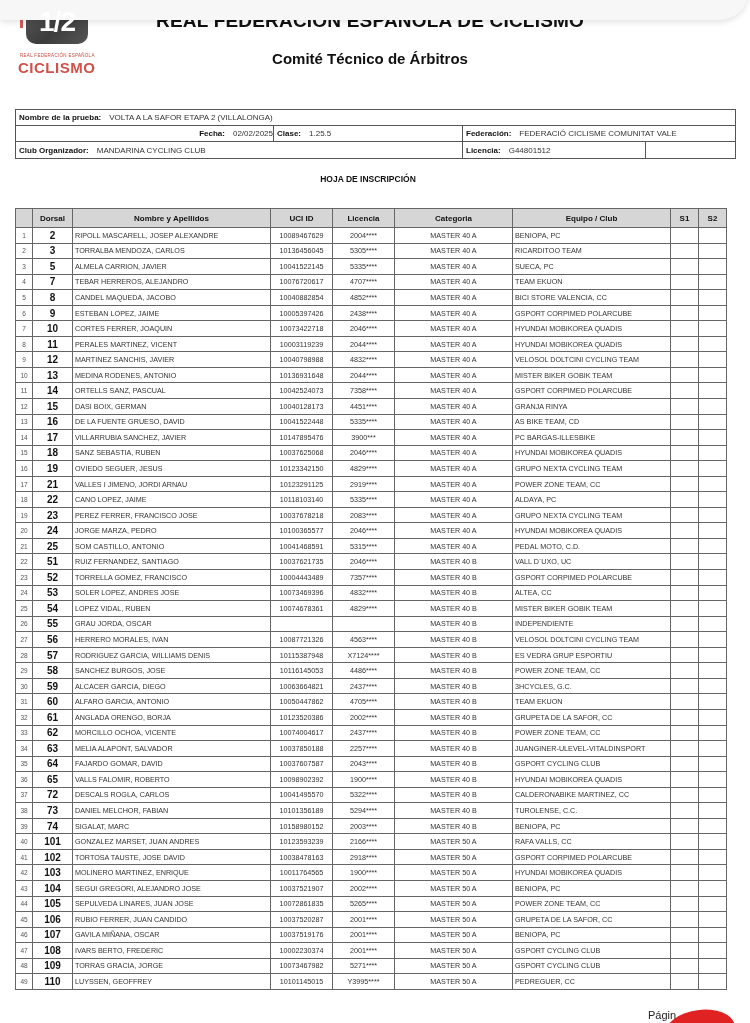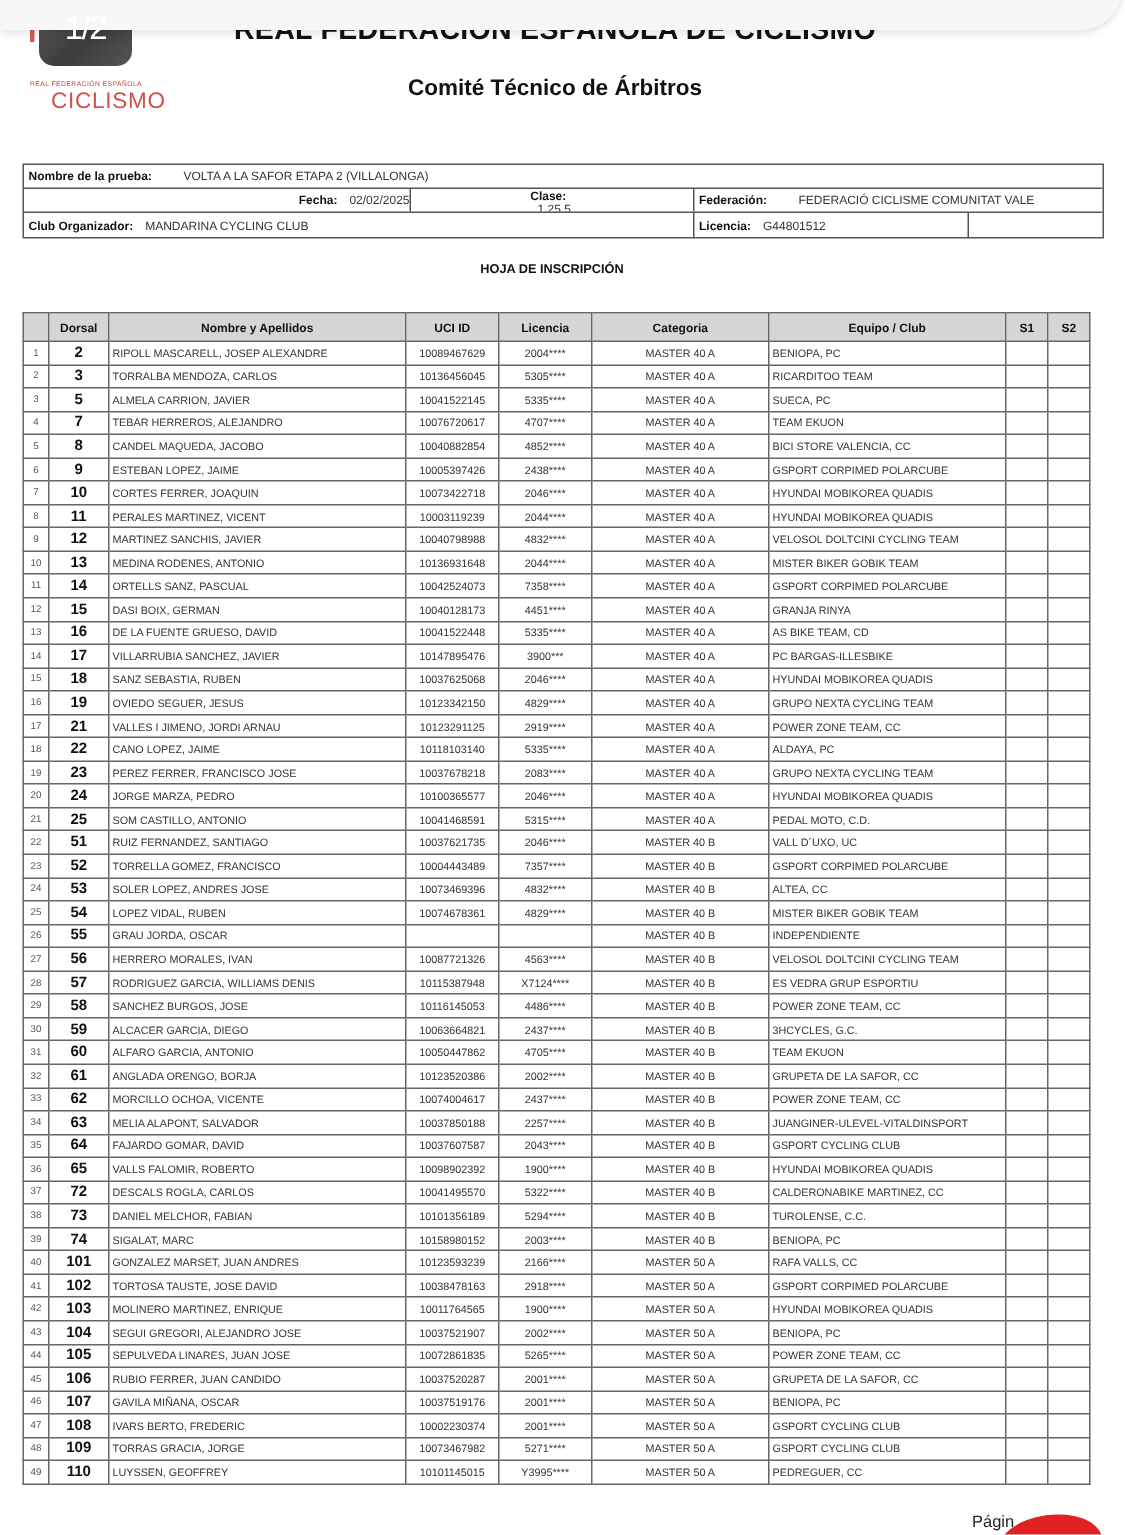--- a/index.html
+++ b/index.html
@@ -19,47 +19,47 @@
     position: absolute; left: 8px; top: 0; width: 62px; height: 44px;
     background: linear-gradient(135deg, #5b5b5b 0%, #3c3c3c 55%, #555 100%);
     border-radius: 0 0 10px 10px;
   }
   .logo-mark::before {
     content: ""; position: absolute; left: -6px; top: 6px; width: 18px; height: 22px;
     border-left: 3px solid #c9352b; border-radius: 10px 0 0 0; opacity: .8;
   }
   .page-counter {
     position: absolute; left: 10px; top: 6px; width: 58px; text-align: center;
-    color: #fff; font-weight: normal; font-size: 22px; letter-spacing: -1px; z-index: 6;
+    color: #fff; font-weight: bold; font-size: 28px; letter-spacing: -1px; z-index: 6;
     font-family: "Liberation Sans", sans-serif;
   }
   .logo-sub {
     position: absolute; left: 2px; top: 53px; font-size: 4.5px; color: #c9483e;
     letter-spacing: .3px; white-space: nowrap;
   }
   .logo-word {
-    position: absolute; left: 0; top: 59px; font-size: 15px; font-weight: normal;
-    color: #d0524a; letter-spacing: .5px; margin-left: 16px;
+    position: absolute; left: 0; top: 59px; font-size: 15px; font-weight: bold;
+    color: #d0524a; letter-spacing: .5px;
   }
 
   .org-title {
     position: absolute; left: 0; width: 740px; top: 10px; text-align: center;
     font-size: 19px; font-weight: bold; color: #111; letter-spacing: .2px; z-index: 4;
   }
   .committee {
     position: absolute; left: 0; width: 740px; top: 50px; text-align: center;
     font-size: 15px; font-weight: bold; color: #111;
   }
 
   
   .info { position: absolute; left: 15px; top: 109px; width: 721px; border: 1px solid #555; font-size: 8px; }
   .info-row { display: flex; height: 16px; border-bottom: 1px solid #555; }
   .info-row:last-child { border-bottom: none; justify-content: flex-end; }
   .info-cell { display: flex; align-items: center; padding-left: 3px; border-right: 1px solid #555; white-space: nowrap; overflow: hidden; }
-  .info-cell:last-child { border-right: none; gap: 13px; }
+  .info-cell:last-child { border-right: none; }
   .lbl { font-weight: bold; margin-right: 8px; color: #111; }
   .val { color: #333; }
 
   .sheet-title {
     position: absolute; left: 0; width: 736px; top: 174px; text-align: center;
     font-size: 8.5px; font-weight: bold; color: #111;
   }
 
   
   table.entries {
@@ -100,21 +100,21 @@
     <div class="info-cell" style="width:100%;">
       <span class="lbl">Nombre de la prueba:</span>
       <span class="val">VOLTA A LA SAFOR ETAPA 2 (VILLALONGA)</span>
     </div>
   </div>
   <div class="info-row">
     <div class="info-cell" style="width:258px;justify-content:flex-end;">
       <span class="lbl">Fecha:</span>
       <span class="val">02/02/2025</span>
     </div>
-    <div class="info-cell" style="width:189px;flex-direction:column;">
+    <div class="info-cell" style="width:189px;">
       <span class="lbl">Clase:</span>
       <span class="val">1.25.5</span>
     </div>
     <div class="info-cell" style="flex:1;">
       <span class="lbl">Federación:</span>
       <span class="val">FEDERACIÓ CICLISME COMUNITAT VALE</span>
     </div>
   </div>
   <div class="info-row">
     <div class="info-cell" style="width:447px;">

